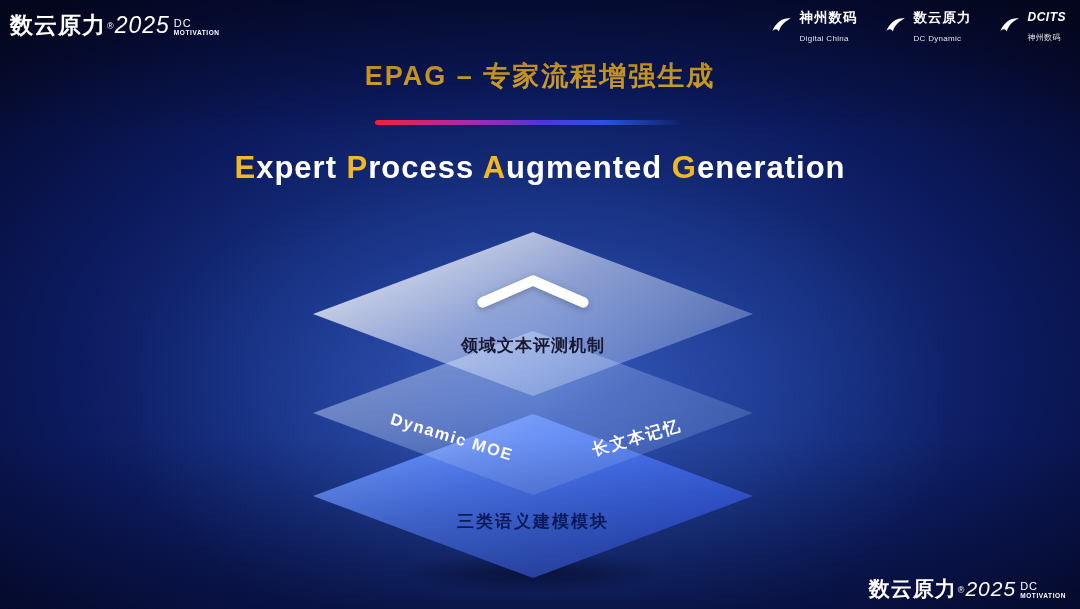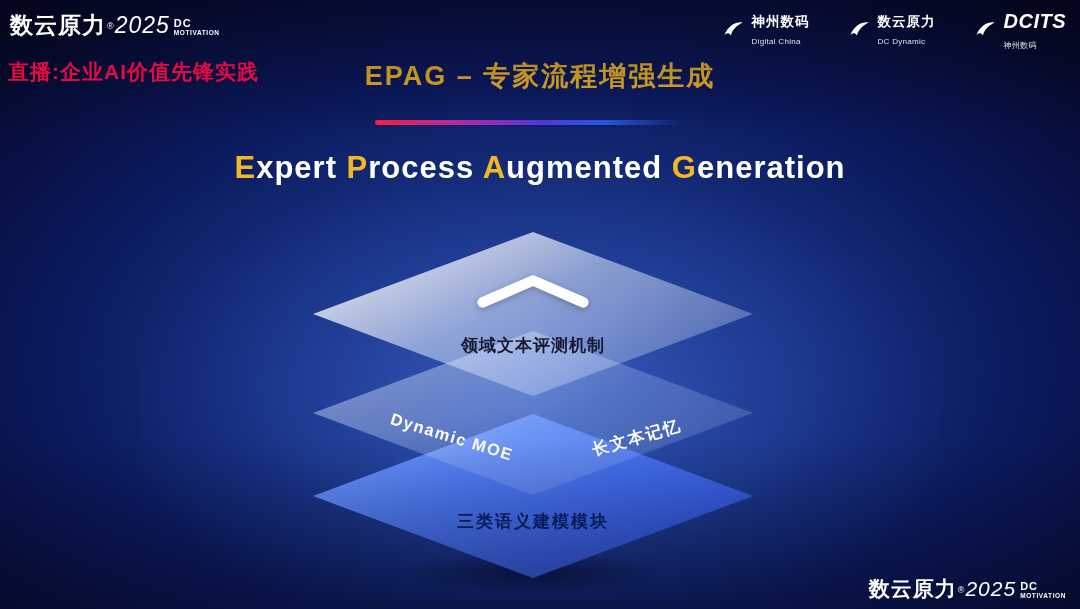--- a/index.html
+++ b/index.html
@@ -18,21 +18,21 @@
     z-index:6;
   }
 
   
   .brand { position:absolute; display:flex; align-items:center; color:#fff; z-index:7; }
   .brand-tl { top:10px; left:10px; }
   .brand-name { font-size:23px; font-weight:900; letter-spacing:1px; }
   .brand-reg { font-size:9px; margin:1px 1px 0 1px; }
   .brand-year { font-size:23px; font-weight:400; font-style:italic; letter-spacing:1px; }
   .brand-stack { display:flex; flex-direction:column; margin:3px 0 0 4px; line-height:1; }
-  .brand-dc { font-size:11px; font-weight:700; letter-spacing:1px; }
+  .brand-dc { font-size:11px; font-weight:400; letter-spacing:1px; }
   .brand-motivation { font-size:6.5px; font-weight:700; letter-spacing:.6px; margin-top:1px; }
 
   
   .live-label {
     position:absolute; top:58px; left:8px; z-index:7;
     color:#e50a43; font-size:21px; font-weight:800; letter-spacing:1px;
   }
 
   
   .title-cn {
@@ -44,27 +44,27 @@
     background: linear-gradient(90deg, #ff1f3d 0%, #b32bb0 30%, #5438e0 55%,
       #2b57e8 75%, rgba(43,87,232,0.05) 100%);
   }
   .title-en {
     position:absolute; top:150px; left:0; right:0; text-align:center; z-index:5;
     color:#ffffff; font-size:31px; font-weight:600; letter-spacing:1px;
   }
   .title-en .gold { color:#f2b724; }
 
   
-  .logos { position:absolute; top:10px; right:14px; display:flex; gap:36px; z-index:7; }
+  .logos { position:absolute; top:10px; right:14px; display:flex; gap:24px; z-index:7; }
   .logo { display:flex; align-items:center; gap:6px; color:#fff; }
   .swoosh { width:26px; height:26px; display:inline-flex; }
   .swoosh svg { width:100%; height:100%; }
   .logo-text { display:flex; flex-direction:column; line-height:1.15; }
   .logo-name { font-size:13.5px; font-weight:800; letter-spacing:1px; }
-  .logo-name.italic { font-style:italic; font-size:20px; letter-spacing:.5px; }
+  .logo-name.italic { font-style:italic; font-size:12px; letter-spacing:.5px; }
   .logo-sub { font-size:8px; color:rgba(255,255,255,.88); letter-spacing:.3px;margin-top:8px; }
 
   
   .diagram { position:absolute; inset:0; z-index:2; }
   .bg-glow {
     position:absolute; left:140px; top:170px; width:800px; height:430px;
     background: radial-gradient(ellipse at 50% 55%, rgba(85,135,255,.35) 0%,
       rgba(45,85,205,.14) 52%, rgba(0,0,0,0) 74%);
   }
   .diamond {
@@ -111,21 +111,20 @@
   <div class="brand brand-tl">
     <span class="brand-name">数云原力</span>
     <span class="brand-reg">®</span>
     <span class="brand-year">2025</span>
     <span class="brand-stack">
       <span class="brand-dc">DC</span>
       <span class="brand-motivation">MOTIVATION</span>
     </span>
   </div>
 
-  <div class="live-label">直播:企业AI价值先锋实践</div>
 
   <div class="logos">
     <div class="logo">
       <span class="swoosh">
         <svg viewBox="0 0 48 48">
             <path d="M8 34 C14 16 30 8 42 10 C34 14 24 20 20 34 C16 28 11 30 8 34 Z" fill="#fff"></path>
           </svg>
       </span>
       <span class="logo-text">
         <span class="logo-name">神州数码</span>

